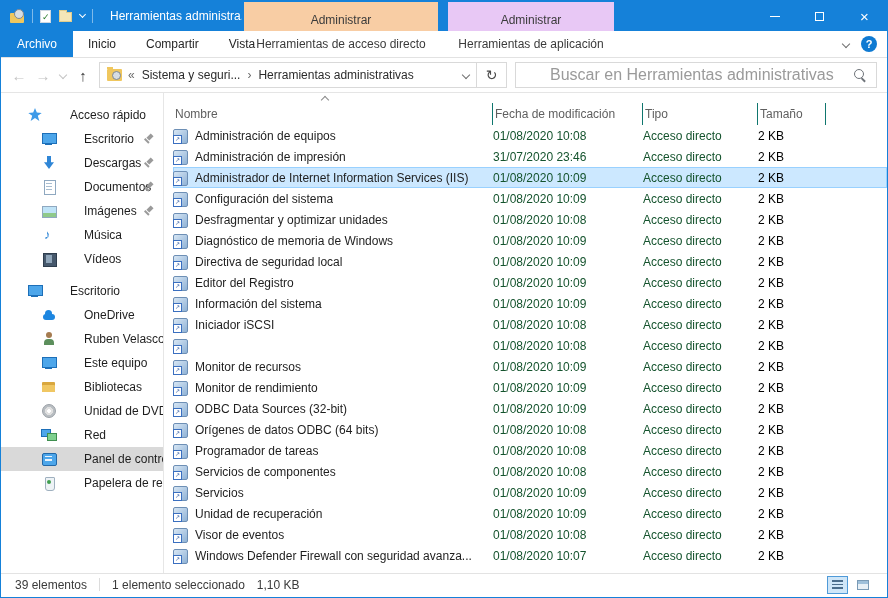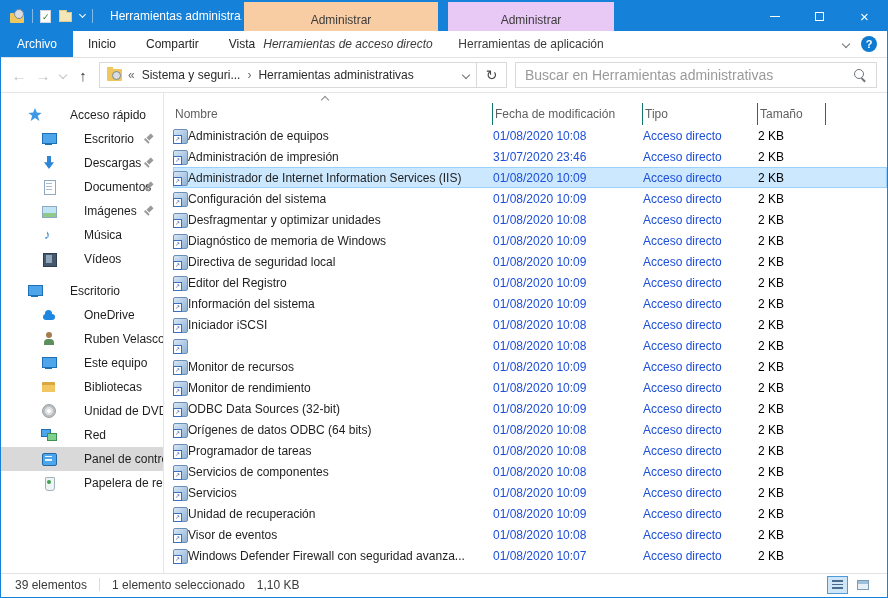--- a/index.html
+++ b/index.html
@@ -31,40 +31,40 @@
   .win-controls { margin-left:auto; display:flex; height:30px; }
   .win-btn { width:45px; display:flex; align-items:center; justify-content:center; font-size:15px; }
   .min-bar { width:10px; height:1px; background:#fff; }
   .max-box { width:9px; height:9px; border:1px solid #fff; }
 
   
   .ribbon-row { height:27px; background:#fff; border-bottom:1px solid #e2e2e2; display:flex; align-items:stretch; position:relative; }
   .rtab { display:flex; align-items:center; justify-content:center; padding:0 15px; color:#262626; }
   .rtab.active { background:#1581d9; color:#fff; padding:0 16px; }
   .ctx-label { position:absolute; top:0; height:100%; display:flex; align-items:center; justify-content:center; color:#3b3b3b; }
-  .ctx-label.c1 { left:250px; width:194px;font-style:italic; }
+  .ctx-label.c1 { left:243px; width:194px; }
   .ctx-label.c2 { left:447px; width:166px; }
   .ribbon-right { margin-left:auto; display:flex; align-items:center; gap:12px; padding-right:10px; }
   .help-circle { width:16px; height:16px; border-radius:50%; background:#0f7ad2; color:#fff; font-size:11px; font-weight:bold; display:flex; align-items:center; justify-content:center; }
 
   
   .nav-row { height:35px; display:flex; align-items:center; padding:0 10px 0 6px; border-bottom:1px solid #e5e5e5; }
   .nav-btn { width:24px; height:24px; display:flex; align-items:center; justify-content:center; font-size:15px; flex:none; }
   .nav-btn.small { width:16px; }
   .dis { color:#c3c3c3; } .en { color:#3a3a3a; }
   .addr-group { display:flex; height:26px; margin-left:4px; flex:none; }
   .addr-box { width:378px; border:1px solid #d9d9d9; background:#fff; display:flex; align-items:center; padding:0 7px; gap:6px; }
   .addr-folder { width:15px; height:12px; background:#f0c75e; border-radius:1px; position:relative; flex:none; }
   .addr-folder::before { content:""; position:absolute; left:0; top:-2px; width:6px; height:2px; background:#f0c75e; }
   .addr-folder::after { content:""; position:absolute; right:1px; top:2px; width:7px; height:7px; border-radius:50%; background:#d7dde3; border:1px solid #7e8791; }
   .crumbs { display:flex; align-items:center; gap:7px; white-space:nowrap; overflow:hidden; flex:1; color:#2b2b2b; }
   .crumb-sep { color:#6a6a6a; }
   .refresh-btn { width:30px; border:1px solid #d9d9d9; border-left:none; display:flex; align-items:center; justify-content:center; color:#4a4a4a; font-size:14px; background:#fff; }
   .search-box { margin-left:8px; flex:1; height:26px; border:1px solid #d9d9d9; display:flex; align-items:center; padding:0 9px; background:#fff; }
-  .search-box input { border:none; outline:none; flex:1; font:inherit; font-size:14px; color:#333; background:transparent; }
+  .search-box input { border:none; outline:none; flex:1; font:inherit; font-size:16px; color:#333; background:transparent;margin-left:25px; }
   .search-box input::placeholder { color:#9a9a9a; }
   .mag { width:13px; height:13px; position:relative; flex:none; }
   .mag::before { content:""; position:absolute; left:0; top:0; width:8px; height:8px; border:1.5px solid #6f747a; border-radius:50%; }
   .mag::after { content:""; position:absolute; right:1px; bottom:1px; width:5px; height:1.5px; background:#6f747a; transform:rotate(45deg); }
 
   
   .main { display:flex; height:480px; }
   .sidebar { width:163px; border-right:1px solid #e6e6e6; padding-top:10px; overflow:hidden; flex:none; }
   .side-item { height:24px; display:flex; align-items:center; gap:8px; padding-left:26px; position:relative; white-space:nowrap; overflow:hidden; }
   .side-item.indent { padding-left:40px; }
@@ -74,23 +74,23 @@
   .pin { width:10px; height:10px; position:absolute; right:9px; visibility:hidden; }
   .pin::before { content:""; position:absolute; left:4px; top:0; width:4px; height:6px; background:#9a9a9a; transform:rotate(45deg); }
   .pin::after { content:""; position:absolute; left:0; top:6px; width:6px; height:1.5px; background:#9a9a9a; transform:rotate(45deg); }
 
   .content { flex:1; display:flex; flex-direction:column; position:relative; overflow:hidden; }
   .sort-ind { position:absolute; top:4px; left:158px; width:6px; height:6px; border-left:1.4px solid #8a8a8a; border-top:1.4px solid #8a8a8a; transform:rotate(45deg); }
   .list-header { display:grid; grid-template-columns:320px 150px 115px 68px; padding-left:9px; height:32px; align-items:end; color:#5f5f5f; flex:none; }
   .hcell { height:22px; display:flex; align-items:center; border-right:1px solid #0f766e; padding-left:2px; }
   .rows { flex:1; overflow:hidden; padding-left:9px; }
   .row { display:grid; grid-template-columns:320px 150px 115px 68px; height:21px; align-items:center; }
-  .row .name { display:flex; align-items:center; overflow:hidden; white-space:nowrap; padding-right:6px; }
+  .row .name { display:flex; align-items:center; gap:7px; overflow:hidden; white-space:nowrap; padding-right:6px; }
   .row .nm { overflow:hidden; text-overflow:clip; white-space:nowrap; }
-  .row .date, .row .type { color:#1d4ed8; white-space:nowrap; }
+  .row .date, .row .type { color:#14532d; white-space:nowrap; }
   .row .size { color:#000000; text-align:left; padding-right:12px; white-space:nowrap; }
   .row.selected { background:#cce8ff; box-shadow:inset 0 0 0 1px #99d1ff; }
 
   
   .ic { width:16px; height:16px; position:relative; flex:none; display:inline-block; }
   .ic-star { background:#3d9ae8; width:14px; height:14px; margin:1px;
     clip-path:polygon(50% 0%,63% 33%,98% 35%,70% 56%,81% 92%,50% 72%,19% 92%,30% 56%,2% 35%,37% 33%); }
   .ic-monitor::before, .ic-computer::before { content:""; position:absolute; left:1px; top:2px; width:13px; height:9px; background:#4da6ea; border:1px solid #1d6fb8; }
   .ic-monitor::after, .ic-computer::after { content:""; position:absolute; left:4px; bottom:2px; width:7px; height:2px; background:#1d6fb8; }
   .ic-download-arrow::before { content:""; position:absolute; left:3px; top:1px; width:10px; height:13px; background:#2f86d6;

